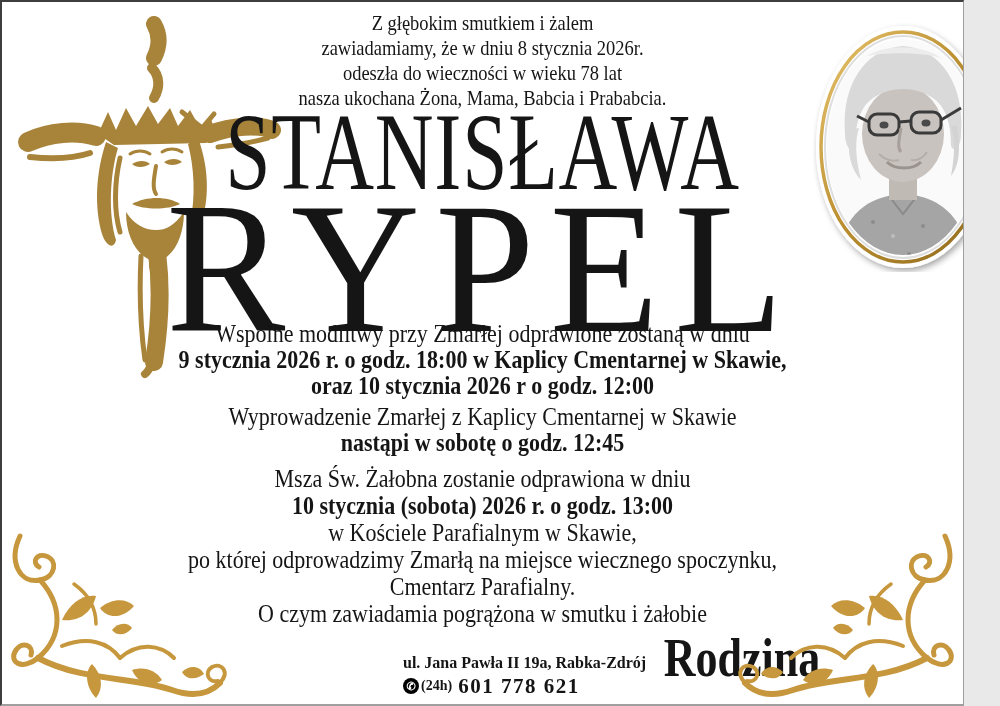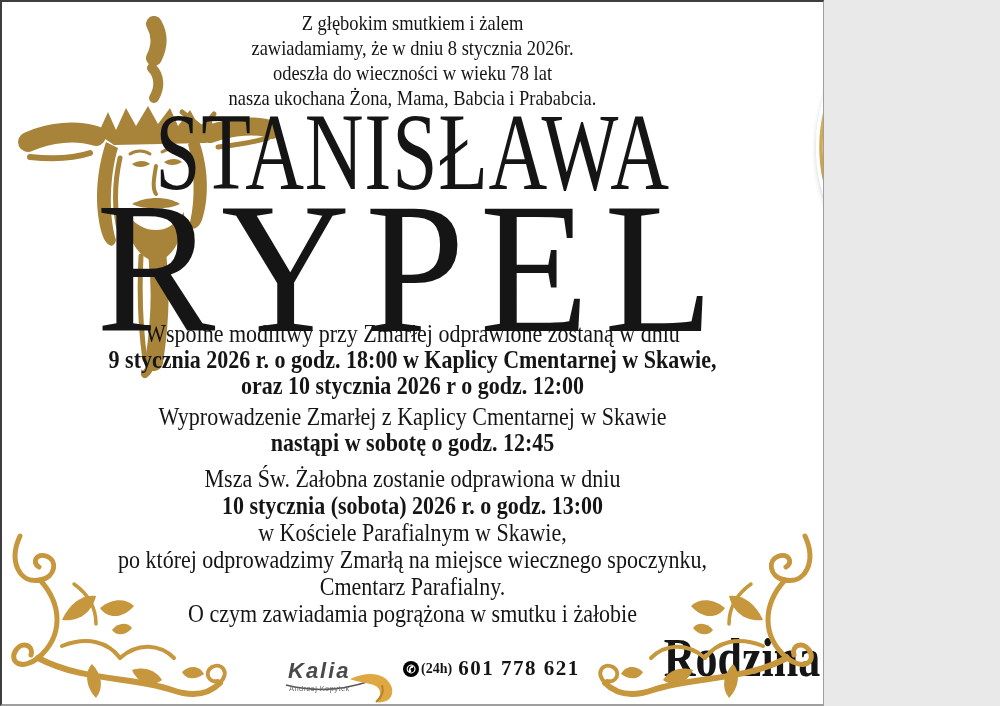--- a/index.html
+++ b/index.html
@@ -1,17 +1,17 @@
 <!DOCTYPE html>
 <html><head>
 <meta charset="utf-8">
 <style>
   html,body{margin:0;padding:0;background:#e9e9e9;}
   .page{
-    position:relative;width:824px;height:706px;background:#ffffff;
+    position:relative;width:964px;height:706px;background:#ffffff;
     font-family:"Liberation Serif", serif;color:#151515;overflow:hidden;
     border-top:2px solid #3e3e3e;border-left:2px solid #3e3e3e;
     border-right:1px solid #9f9f9f;border-bottom:2px solid #9f9f9f;
     box-sizing:border-box;
   }
   .abs{position:absolute;}
   .ctr{left:0;right:0;text-align:center;}
   .sx{transform:scaleX(.88);transform-origin:50% 0;}
   .b{font-weight:700;}
 
@@ -204,31 +204,23 @@
         <path d="M58,96 C66,78 80,70 92,72 C88,88 76,98 58,96 Z"></path>
         <path d="M96,84 C108,74 122,74 130,82 C120,94 104,96 96,84 Z"></path>
         <path d="M88,140 C98,150 100,164 92,174 C82,164 80,148 88,140 Z"></path>
         <path d="M128,146 C140,142 152,146 158,156 C148,164 134,160 128,146 Z"></path>
         <path d="M178,148 C186,140 196,142 200,150 C192,156 182,156 178,148 Z"></path>
         <path d="M108,106 C114,98 124,98 128,104 C122,112 112,112 108,106 Z"></path>
       </g>
     </svg>
   </div>
 
-  <div class="abs logo-box">
-    <svg class="logo-art" viewBox="0 0 118 47" aria-hidden="true">
-      <path d="M8,28 C36,35 66,33 92,24" fill="none" stroke="#555" stroke-width="1.5"></path>
-      <path d="M72,22 C94,12 110,18 114,31 C116,41 108,47 98,45 C105,37 103,29 92,27 C84,25 76,24 72,22 Z" fill="#dfa843"></path>
-      <path d="M98,45 C104,40 106,34 104,28" fill="none" stroke="#b5832c" stroke-width="2"></path>
-    </svg>
-    <span class="logo-name">Kalia</span>
-    <span class="logo-owner">Andrzej Kopytek</span>
-  </div>
 
   <div class="abs company">
+    <div class="company-line">ul. Jana Pawła II 19a, Rabka-Zdrój</div>
     <div class="phone-row">
       <span class="phone-badge">✆</span>
       <span class="phone-hours">(24h)</span>
       <span class="phone-number">601 778 621</span>
     </div>
   </div>
 
 </div>
 
 </body></html>

